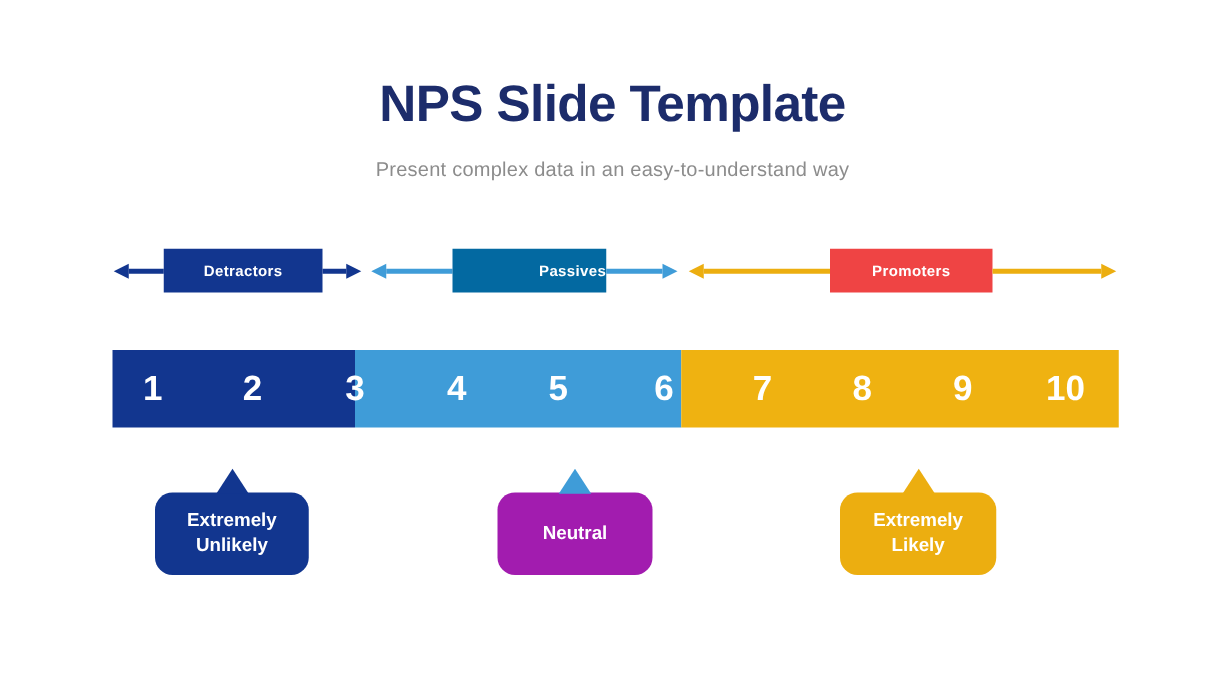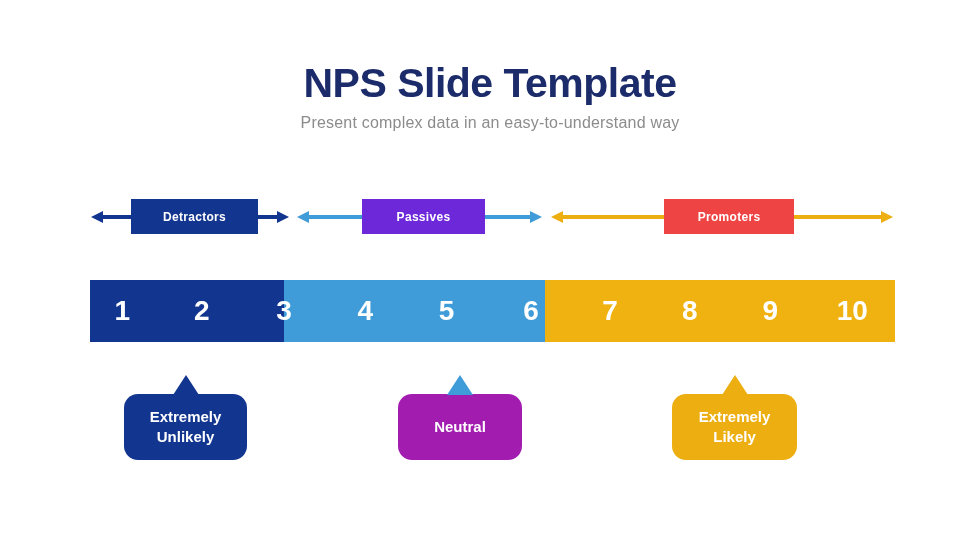--- a/index.html
+++ b/index.html
@@ -6,30 +6,30 @@
   .slide{
     position:relative;width:980px;height:551px;background:#ffffff;overflow:hidden;
     font-family:"Liberation Sans",sans-serif;
   }
   
   .title{
     position:absolute;top:60px;left:0;width:100%;margin:0;text-align:center;
     font-size:41px;font-weight:bold;letter-spacing:-0.5px;color:#1C2C6B;
   }
   .subtitle{
-    position:absolute;top:114px;left:0;width:100%;margin:0;text-align:center;
+    position:absolute;top:128px;left:0;width:100%;margin:0;text-align:center;
     font-size:16px;font-weight:normal;letter-spacing:0.2px;color:#8C8C8C;
   }
   
   .cat-box{
     position:absolute;top:199px;height:35px;display:flex;align-items:center;justify-content:center;
     color:#ffffff;font-size:12px;font-weight:bold;letter-spacing:0.3px;
   }
   .box-detractors{left:131px;width:127px;background:#12368F;}
-  .box-passives{left:362px;width:123px;background:#6d28d9;}
+  .box-passives{left:362px;width:123px;background:#0369a1;justify-content:flex-end;}
   .box-promoters{left:664px;width:130px;background:#ef4444;}
 
   .arrow{position:absolute;top:210px;height:13px;display:flex;align-items:center;}
   .arrow .shaft{flex:1;height:4px;background:currentColor;}
   .arrow .head-l{width:0;height:0;border-top:6px solid transparent;border-bottom:6px solid transparent;border-right:12px solid;}
   .arrow .head-r{width:0;height:0;border-top:6px solid transparent;border-bottom:6px solid transparent;border-left:12px solid;}
   .a-dark{color:#12368F;}
   .a-light{color:#3F9CD8;}
   .a-yellow{color:#ECAE10;}
   .arr-d-left {left:91px; width:40px;}

